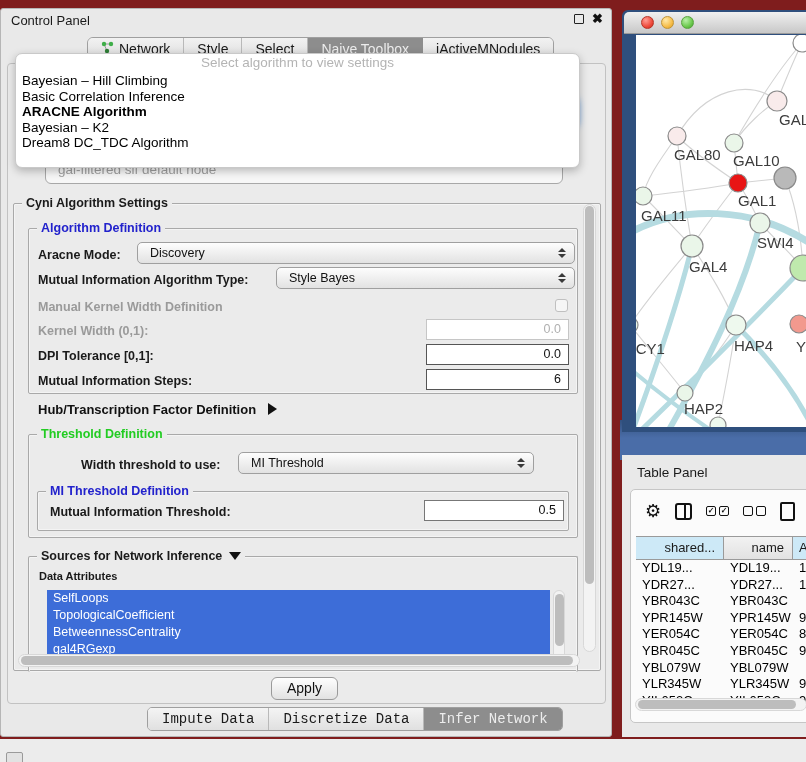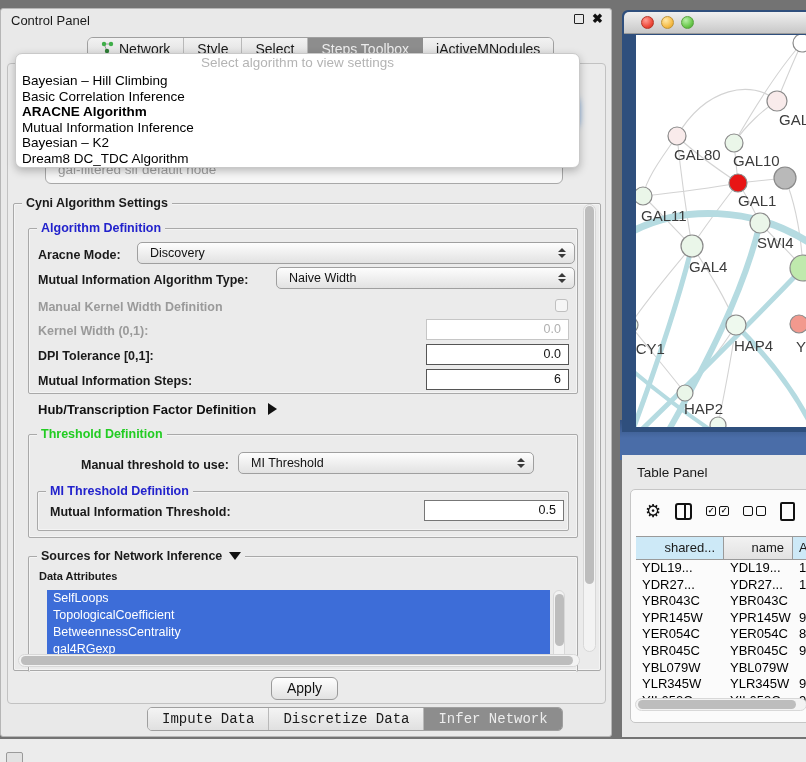--- a/index.html
+++ b/index.html
@@ -1,18 +1,18 @@
 <!DOCTYPE html>
 <html><head>
 <meta charset="utf-8">
 <style>
   * { margin:0; padding:0; box-sizing:border-box; }
   html,body { width:806px; height:762px; overflow:hidden; background:#fff;
     font-family:"Liberation Sans", sans-serif; -webkit-font-smoothing:antialiased; }
-  #screen { position:absolute; width:806px; height:762px; background:#737373; }
+  #screen { position:absolute; width:806px; height:762px; background:#7f1d1d; }
   .abs { position:absolute; }
 
   
   #cp { left:0; top:8px; width:612px; height:729px; background:#e9e9e9;
         border:1px solid #b6b6b6; border-radius:3px; }
   #cp-title { left:10px; top:4px; font-size:13px; color:#1a1a1a; }
   #cp-float { right:27px; top:5px; width:10px; height:10px; border:1.5px solid #222; border-radius:1px; }
   #cp-close { right:8px; top:2px; font-size:13px; font-weight:bold; color:#111; }
 
   
@@ -158,21 +158,21 @@
         </span>
         <span>Network</span>
       </div>
       <div class="tab">
         <span>Style</span>
       </div>
       <div class="tab">
         <span>Select</span>
       </div>
       <div class="tab sel">
-        <span>Steps Toolbox</span>
+        <span>Naive Toolbox</span>
       </div>
       <div class="tab">
         <span>jActiveMNodules</span>
       </div>
     </div>
 
     <div id="inner" class="abs"></div>
 
     <div id="focus-combo" class="abs">
       <span class="arrows" style="position:absolute;left:7px;top:5px;">
@@ -180,21 +180,20 @@
           <i class="dn"></i>
         </span>
     </div>
     <div id="net-combo" class="abs">gal-filtered sif default node</div>
 
     <div id="popup" class="abs">
       <div class="ph">Select algorithm to view settings</div>
       <div class="it">Bayesian – Hill Climbing</div>
       <div class="it">Basic Correlation Inference</div>
       <div class="it bold">ARACNE Algorithm</div>
-      <div class="it">Mutual Information Inference</div>
       <div class="it">Bayesian – K2</div>
       <div class="it">Dream8 DC_TDC Algorithm</div>
     </div>
 
     <div class="grp" style="left:12px; top:194px; width:588px; height:468px; background:#ebebeb;text-decoration:underline;">
       <span class="t">Cyni Algorithm Settings</span>
 
       <div class="grp" style="left:14px; top:24px; width:550px; height:166px;">
         <span class="t blue">Algorithm Definition</span>
       </div>
@@ -203,21 +202,21 @@
       <div class="combo" style="left:123px; top:38px; width:438px;">
         <span class="val">Discovery</span>
         <span class="arrows">
             <i class="up"></i>
             <i class="dn"></i>
           </span>
       </div>
 
       <div class="lbl" style="left:24px; top:69px;">Mutual Information Algorithm Type:</div>
       <div class="combo" style="left:262px; top:63px; width:299px;">
-        <span class="val">Naive Width</span>
+        <span class="val">Style Bayes</span>
         <span class="arrows">
             <i class="up"></i>
             <i class="dn"></i>
           </span>
       </div>
 
       <div class="lbl dis" style="left:24px; top:96px;">Manual Kernel Width Definition</div>
       <div class="chk" style="left:541px; top:95px;"></div>
 
       <div class="lbl dis" style="left:24px; top:120px;">Kernel Width (0,1):</div>
@@ -230,21 +229,21 @@
       <div class="inp" style="left:412px; top:165px; width:143px; border-color:#555;">6</div>
 
       <div style="position:absolute; left:24px; top:198px; font-size:13px; font-weight:bold; color:#111;">
         <span>Hub/Transcription Factor Definition</span>
         <span class="tri-r" style="margin-left:8px;"></span>
       </div>
 
       <div class="grp" style="left:14px; top:230px; width:550px; height:104px;">
         <span class="t green">Threshold Definition</span>
 
-        <div class="lbl" style="left:52px; top:23px;">Manual threshold to use:</div>
+        <div class="lbl" style="left:52px; top:23px;">Width threshold to use:</div>
         <div class="combo" style="left:209px; top:17px; width:296px;">
           <span class="val">MI Threshold</span>
           <span class="arrows">
               <i class="up"></i>
               <i class="dn"></i>
             </span>
         </div>
 
         <div class="grp" style="left:8px; top:56px; width:532px; height:40px;">
           <span class="t blue">MI Threshold Definition</span>

